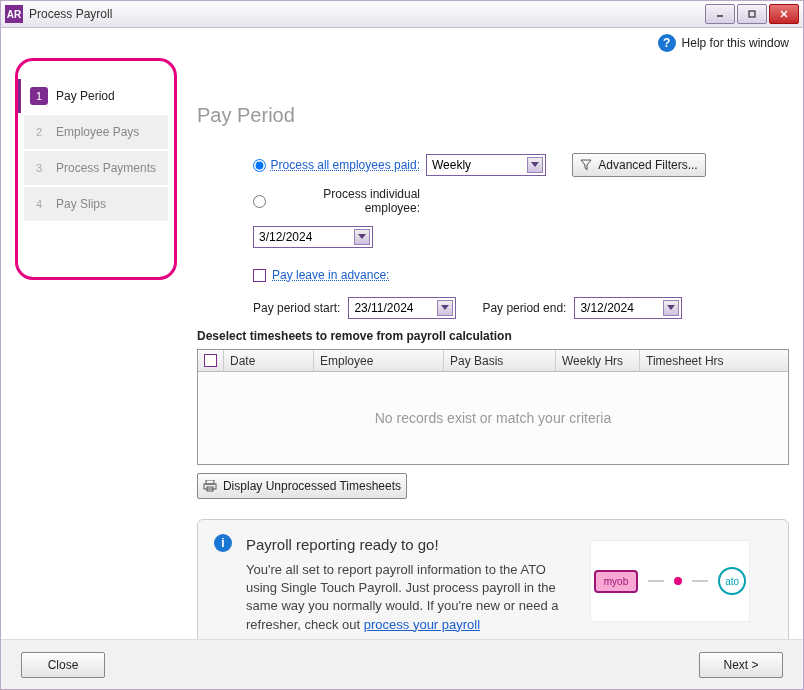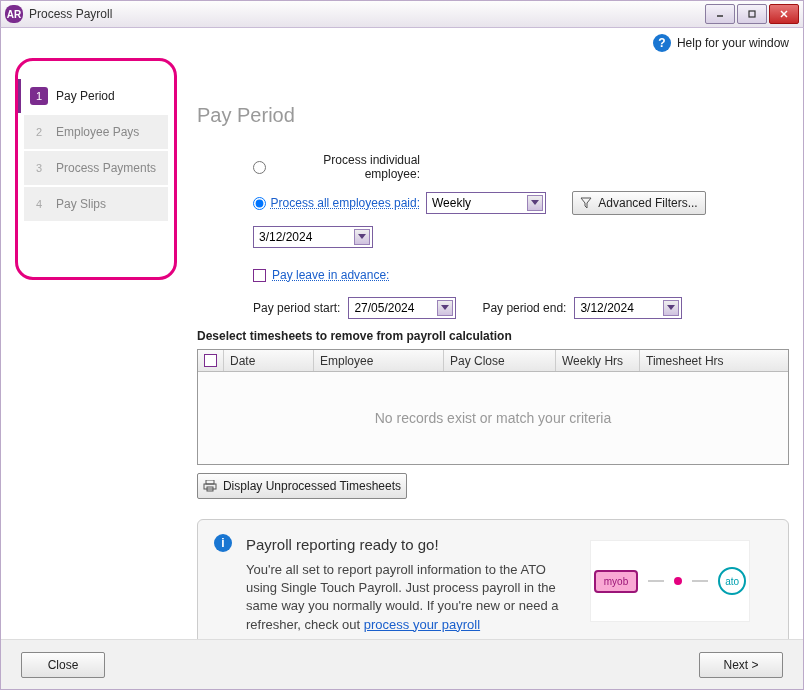--- a/index.html
+++ b/index.html
@@ -16,21 +16,21 @@
     align-items: center;
     padding: 0 4px;
   }
   .app-icon {
     width: 18px; height: 18px;
     background: #7b2c8e;
     color: #fff;
     font-size: 10px;
     font-weight: bold;
     display: flex; align-items: center; justify-content: center;
-    border-radius: 8px;
+    border-radius: 0;
     margin-right: 6px;
   }
   .title-text { color: #333; font-size: 12px; flex: 1; }
   .win-btns { display: flex; gap: 2px; }
   .win-btn {
     width: 30px; height: 20px;
     border: 1px solid #8a7ca0;
     background: linear-gradient(to bottom, #f5f2f9, #d9d0e5);
     display: flex; align-items: center; justify-content: center;
     border-radius: 2px;
@@ -246,21 +246,21 @@
           <line x1="2" y1="2" x2="8" y2="8" stroke="#fff" stroke-width="1.5"></line>
           <line x1="8" y1="2" x2="2" y2="8" stroke="#fff" stroke-width="1.5"></line>
         </svg>
       </div>
   </div>
 </div>
 
 <div class="window-body">
   <div class="help-row">
     <div class="help-icon">?</div>
-    <span>Help for your window</span>
+    <span>Help for this window</span>
   </div>
 
   <div class="main-area">
     <div class="sidebar-outline">
       <div class="step active">
         <span class="num">1</span>
         <span>Pay Period</span>
       </div>
       <div class="step inactive">
         <span class="num">2</span>
@@ -273,65 +273,65 @@
       <div class="step inactive">
         <span class="num">4</span>
         <span>Pay Slips</span>
       </div>
     </div>
 
     <div class="content">
       <h2 class="page-title">Pay Period</h2>
 
       <div class="form-block">
-        <div class="form-row">
-          <input type="radio" class="radio" style="">
-          <span class="lbl" style="width:150px;">Process individual employee:</span>
-        </div>
-
         <div class="form-row">
           <input type="radio" class="radio" checked="" style="">
           <span class="lbl link" style="width:150px;">Process all employees paid:</span>
           <div class="combo">
             <span>Weekly</span>
             <span class="arrow">
                 <svg width="8" height="6" viewBox="0 0 8 6">
                   <path d="M0 0 L4 5 L8 0 Z" fill="#5a3e7c"></path>
                 </svg>
               </span>
           </div>
           <div class="adv-filters-btn">
             <svg class="funnel" viewBox="0 0 12 12">
                 <path d="M1 1 L11 1 L7 6 L7 11 L5 9 L5 6 Z" fill="none" stroke="#555" stroke-width="1"></path>
               </svg>
             <span>Advanced Filters...</span>
           </div>
         </div>
 
         <div class="form-row">
+          <input type="radio" class="radio" style="">
+          <span class="lbl" style="width:150px;">Process individual employee:</span>
+        </div>
+
+        <div class="form-row">
           <div class="combo">
             <span>3/12/2024</span>
             <span class="arrow">
                 <svg width="8" height="6" viewBox="0 0 8 6">
                   <path d="M0 0 L4 5 L8 0 Z" fill="#5a3e7c"></path>
                 </svg>
               </span>
           </div>
         </div>
       </div>
 
       <div class="form-row" style="margin-left:56px; margin-top:14px;">
         <span class="chkbox" style="margin-right:6px;"></span>
         <span class="lbl link" style="text-align:right;">Pay leave in advance:</span>
       </div>
 
       <div class="second-dates" style="margin-left:56px;">
         <span class="lbl2 first">Pay period start:</span>
         <div class="combo" style="width:108px;">
-          <span>27/05/2024</span>
+          <span>23/11/2024</span>
           <span class="arrow">
               <svg width="8" height="6" viewBox="0 0 8 6">
                 <path d="M0 0 L4 5 L8 0 Z" fill="#5a3e7c"></path>
               </svg>
             </span>
         </div>
         <span class="lbl2" style="margin-left:18px;">Pay period end:</span>
         <div class="combo" style="width:108px;">
           <span>3/12/2024</span>
           <span class="arrow">
@@ -344,21 +344,21 @@
 
       <div class="deselect-hdr">Deselect timesheets to remove from payroll calculation</div>
 
       <div class="table">
         <div class="thead">
           <div class="th chk">
               <span class="chkbox"></span>
             </div>
           <div class="th date">Date</div>
           <div class="th emp">Employee</div>
-          <div class="th basis">Pay Close</div>
+          <div class="th basis">Pay Basis</div>
           <div class="th whrs">Weekly Hrs</div>
           <div class="th thrs">Timesheet Hrs</div>
         </div>
         <div class="tbody">No records exist or match your criteria</div>
       </div>
 
       <div class="display-btn">
         <svg width="14" height="12" viewBox="0 0 14 12">
             <rect x="3" y="0" width="8" height="4" fill="none" stroke="#555"></rect>
             <rect x="1" y="4" width="12" height="5" fill="none" stroke="#555"></rect>

